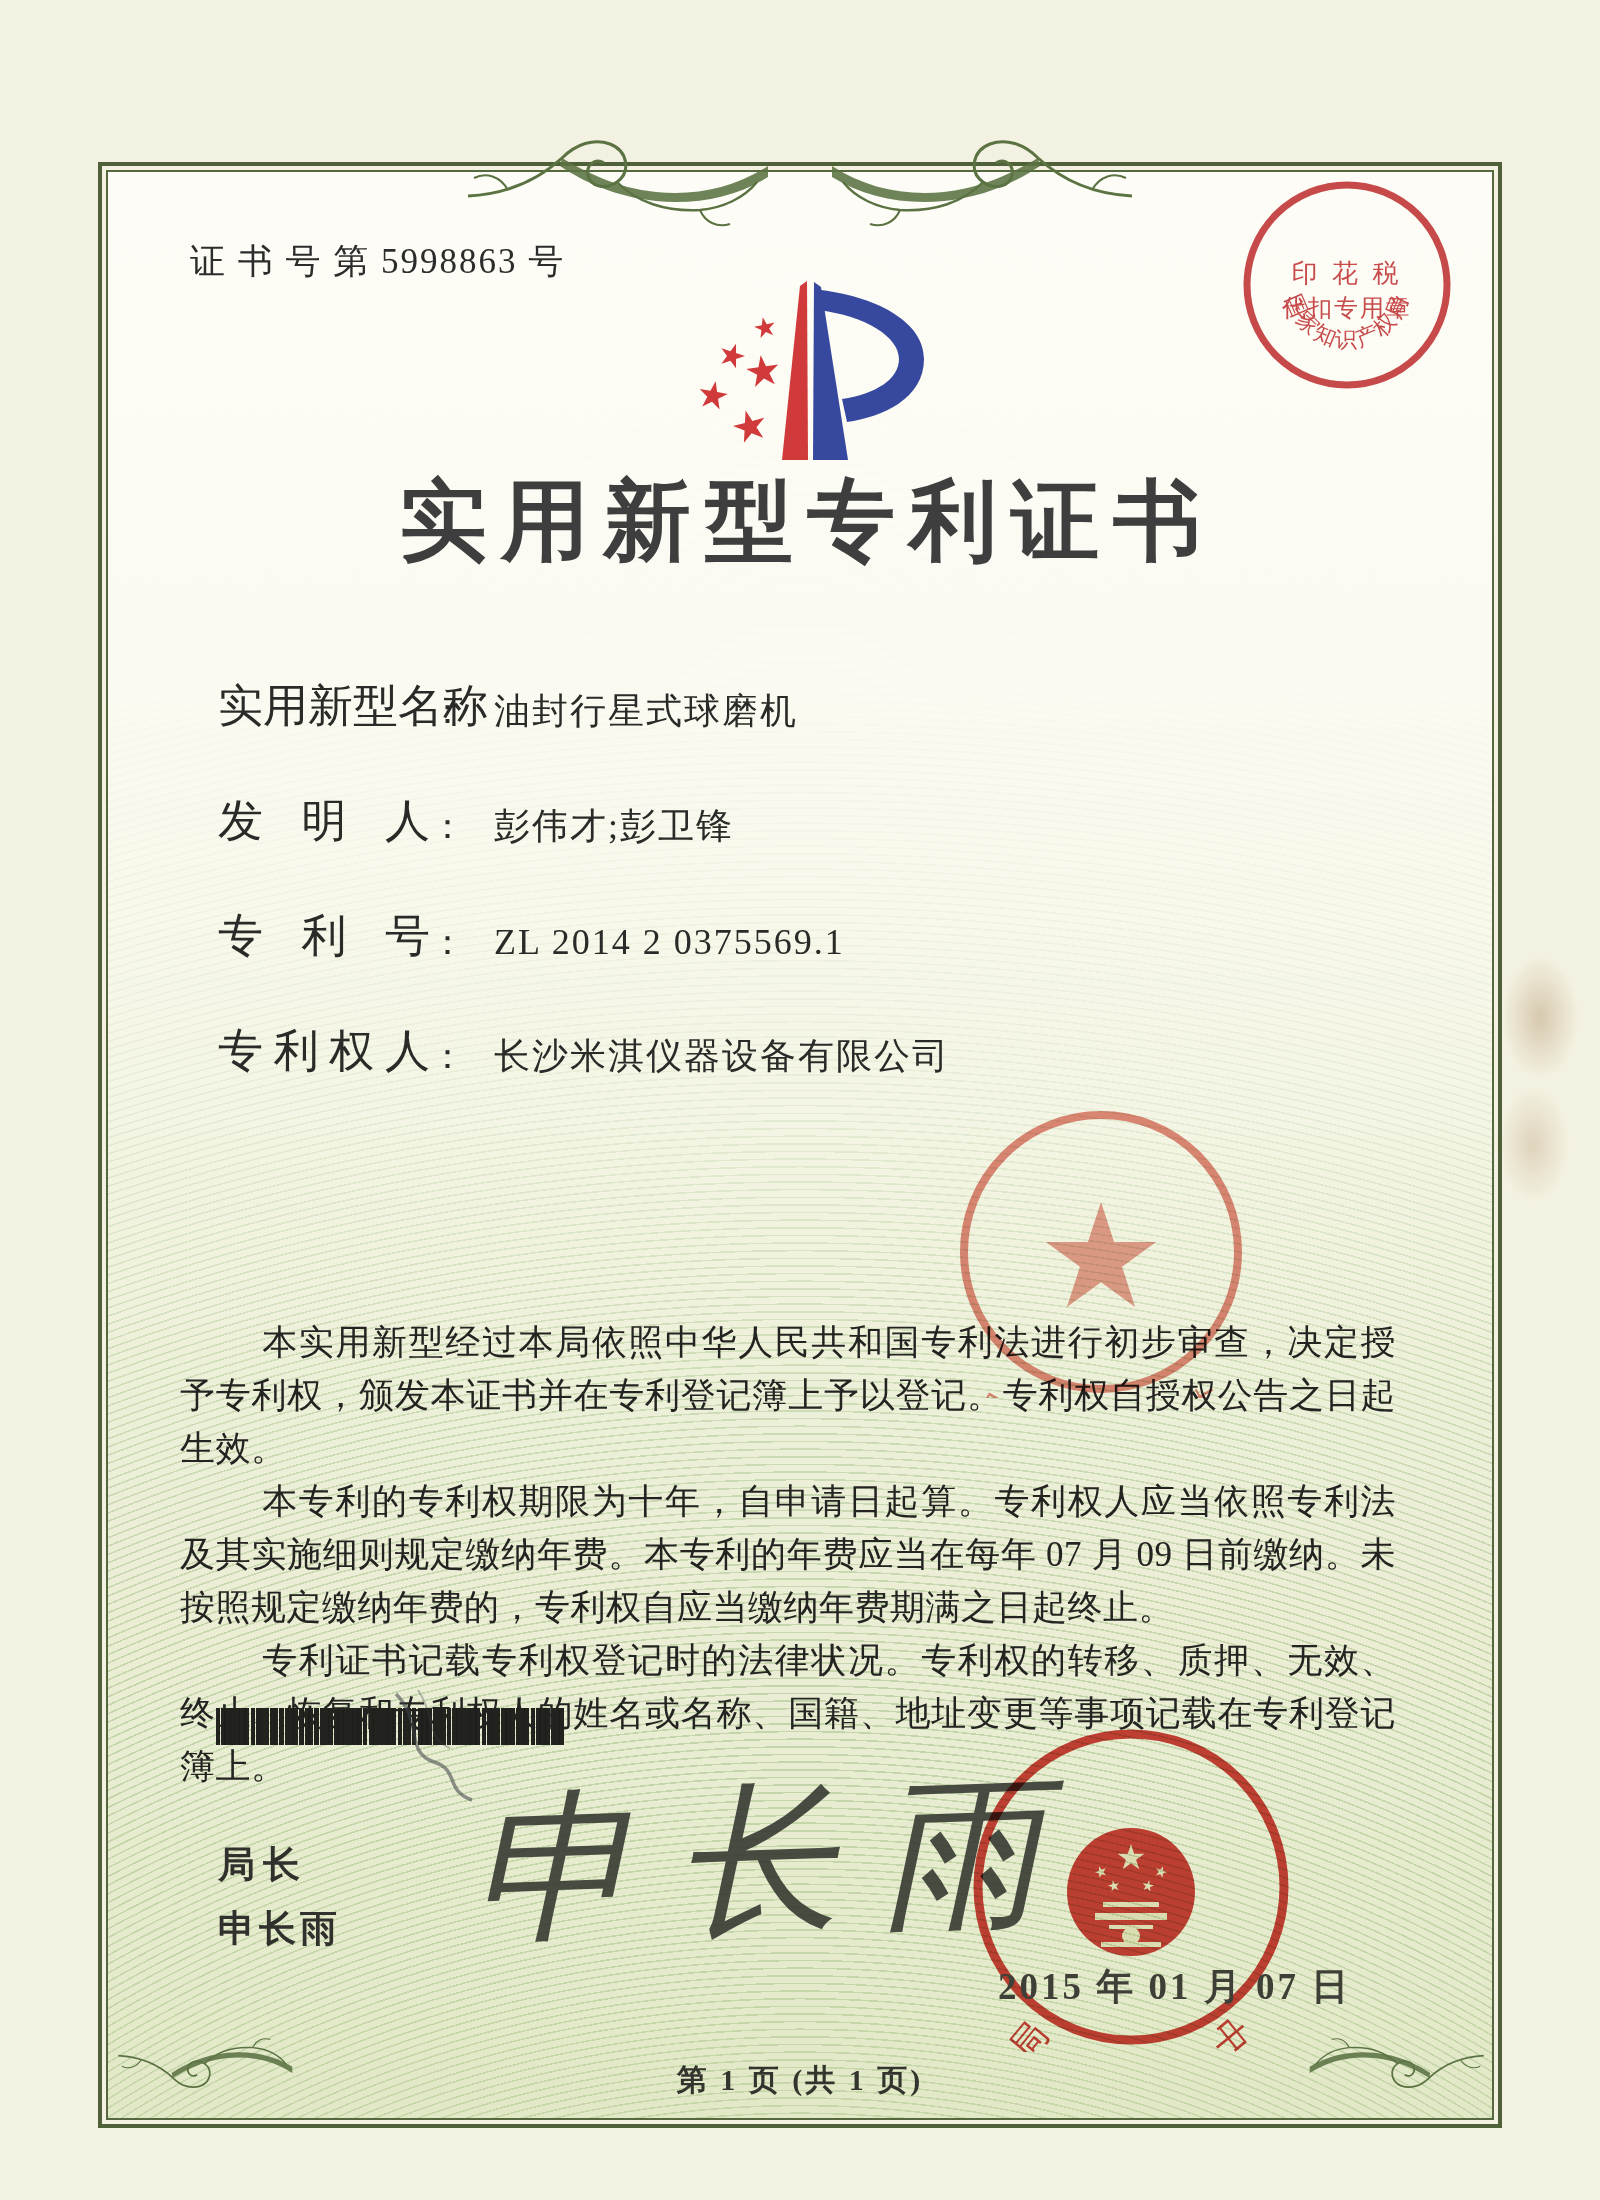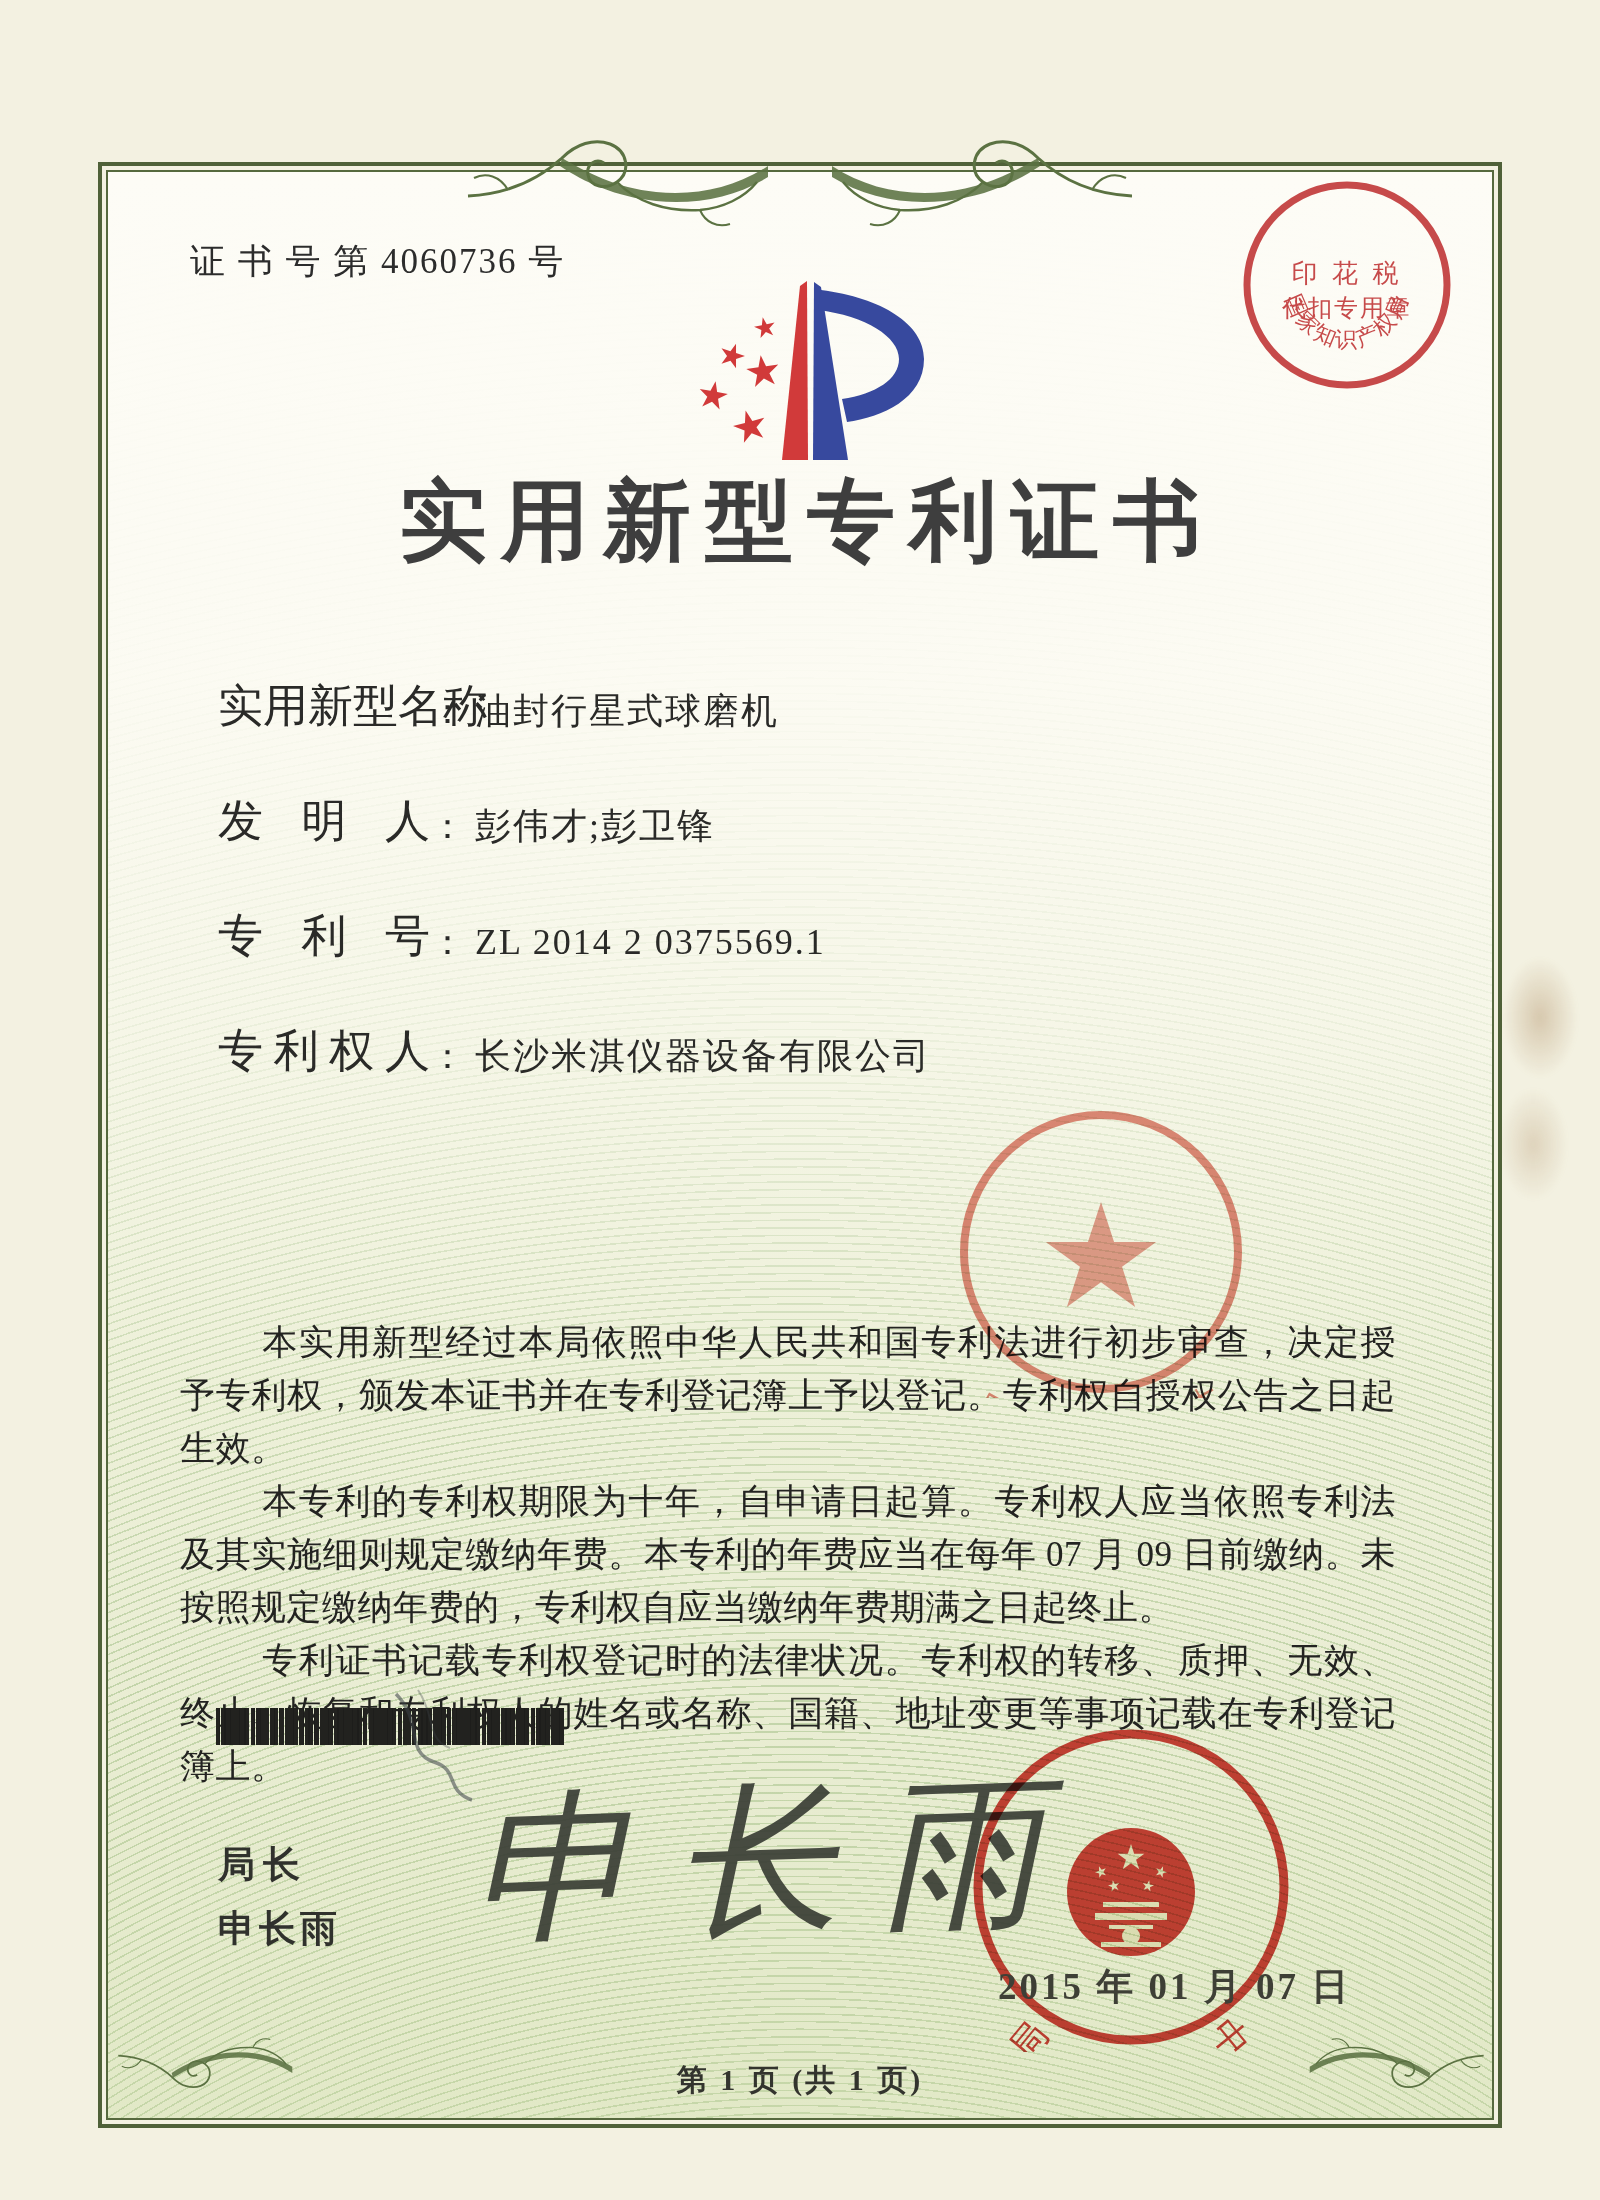--- a/index.html
+++ b/index.html
@@ -31,21 +31,21 @@
   .cert-no{left:190px;top:238px;font-size:35px;letter-spacing:2px;color:#2c2c2c;z-index:3;}
   .title{
     left:0;top:462px;width:1600px;text-align:center;z-index:3;
     font-size:88px;font-weight:900;color:#3e3e3e;letter-spacing:14px;padding-left:14px;box-sizing:border-box;
   }
   
   .fields{left:218px;top:676px;z-index:3;font-size:36px;}
   .frow{height:115px;white-space:nowrap;}
   .flabel{display:inline-block;width:212px;font-size:45px;text-align:justify;text-align-last:justify;vertical-align:bottom;}
   .fcolon{font-size:35px;}
-  .fvalue{font-size:36px;letter-spacing:2px;margin-left:1px;}
+  .fvalue{font-size:36px;letter-spacing:2px;margin-left:20px;}
   
   .paras{left:180px;top:1316px;width:1216px;z-index:3;}
   .paras p{margin:0;font-size:35px;line-height:53px;text-align:justify;text-indent:2.35em;letter-spacing:0.5px;color:#232321;}
   
   .barcode{
     left:216px;top:1708px;width:348px;height:37px;z-index:3;
     background:
       repeating-linear-gradient(90deg,#22221f 0 3px,transparent 3px 5px) 0 0/59px 100%,
       repeating-linear-gradient(90deg,#22221f 0 2px,transparent 2px 6px) 0 0/83px 100%,
       repeating-linear-gradient(90deg,#1d1d1b 0 4px,transparent 4px 7px);
@@ -104,21 +104,21 @@
   <use href="#flourish" transform="translate(690,14) scale(-1,1)"></use>
 </svg>
 
 <svg class="abs ornament-bl" width="200" height="120" viewBox="0 0 200 120">
   <use href="#flourish" transform="translate(10,116) scale(0.58,-0.58)"></use>
 </svg>
 <svg class="abs ornament-br" width="200" height="120" viewBox="0 0 200 120">
   <use href="#flourish" transform="translate(196,116) scale(-0.58,-0.58)"></use>
 </svg>
 
-<div class="abs cert-no">证 书 号 第 4060736 号</div>
+<div class="abs cert-no">证 书 号 第 5998863 号</div>
 
 <svg class="abs logo" width="350" height="250" viewBox="0 0 350 250">
   <g fill="#d13a3a">
     <use href="#star" transform="translate(115,80) scale(11) rotate(-12)"></use>
     <use href="#star" transform="translate(82,108) scale(13) rotate(18)"></use>
     <use href="#star" transform="translate(113,124) scale(17) rotate(-8)"></use>
     <use href="#star" transform="translate(63,148) scale(15) rotate(10)"></use>
     <use href="#star" transform="translate(100,179) scale(17) rotate(-15)"></use>
   </g>
   <polygon fill="#d13a3a" points="150,38 157,33 158,212 132,212"></polygon>

